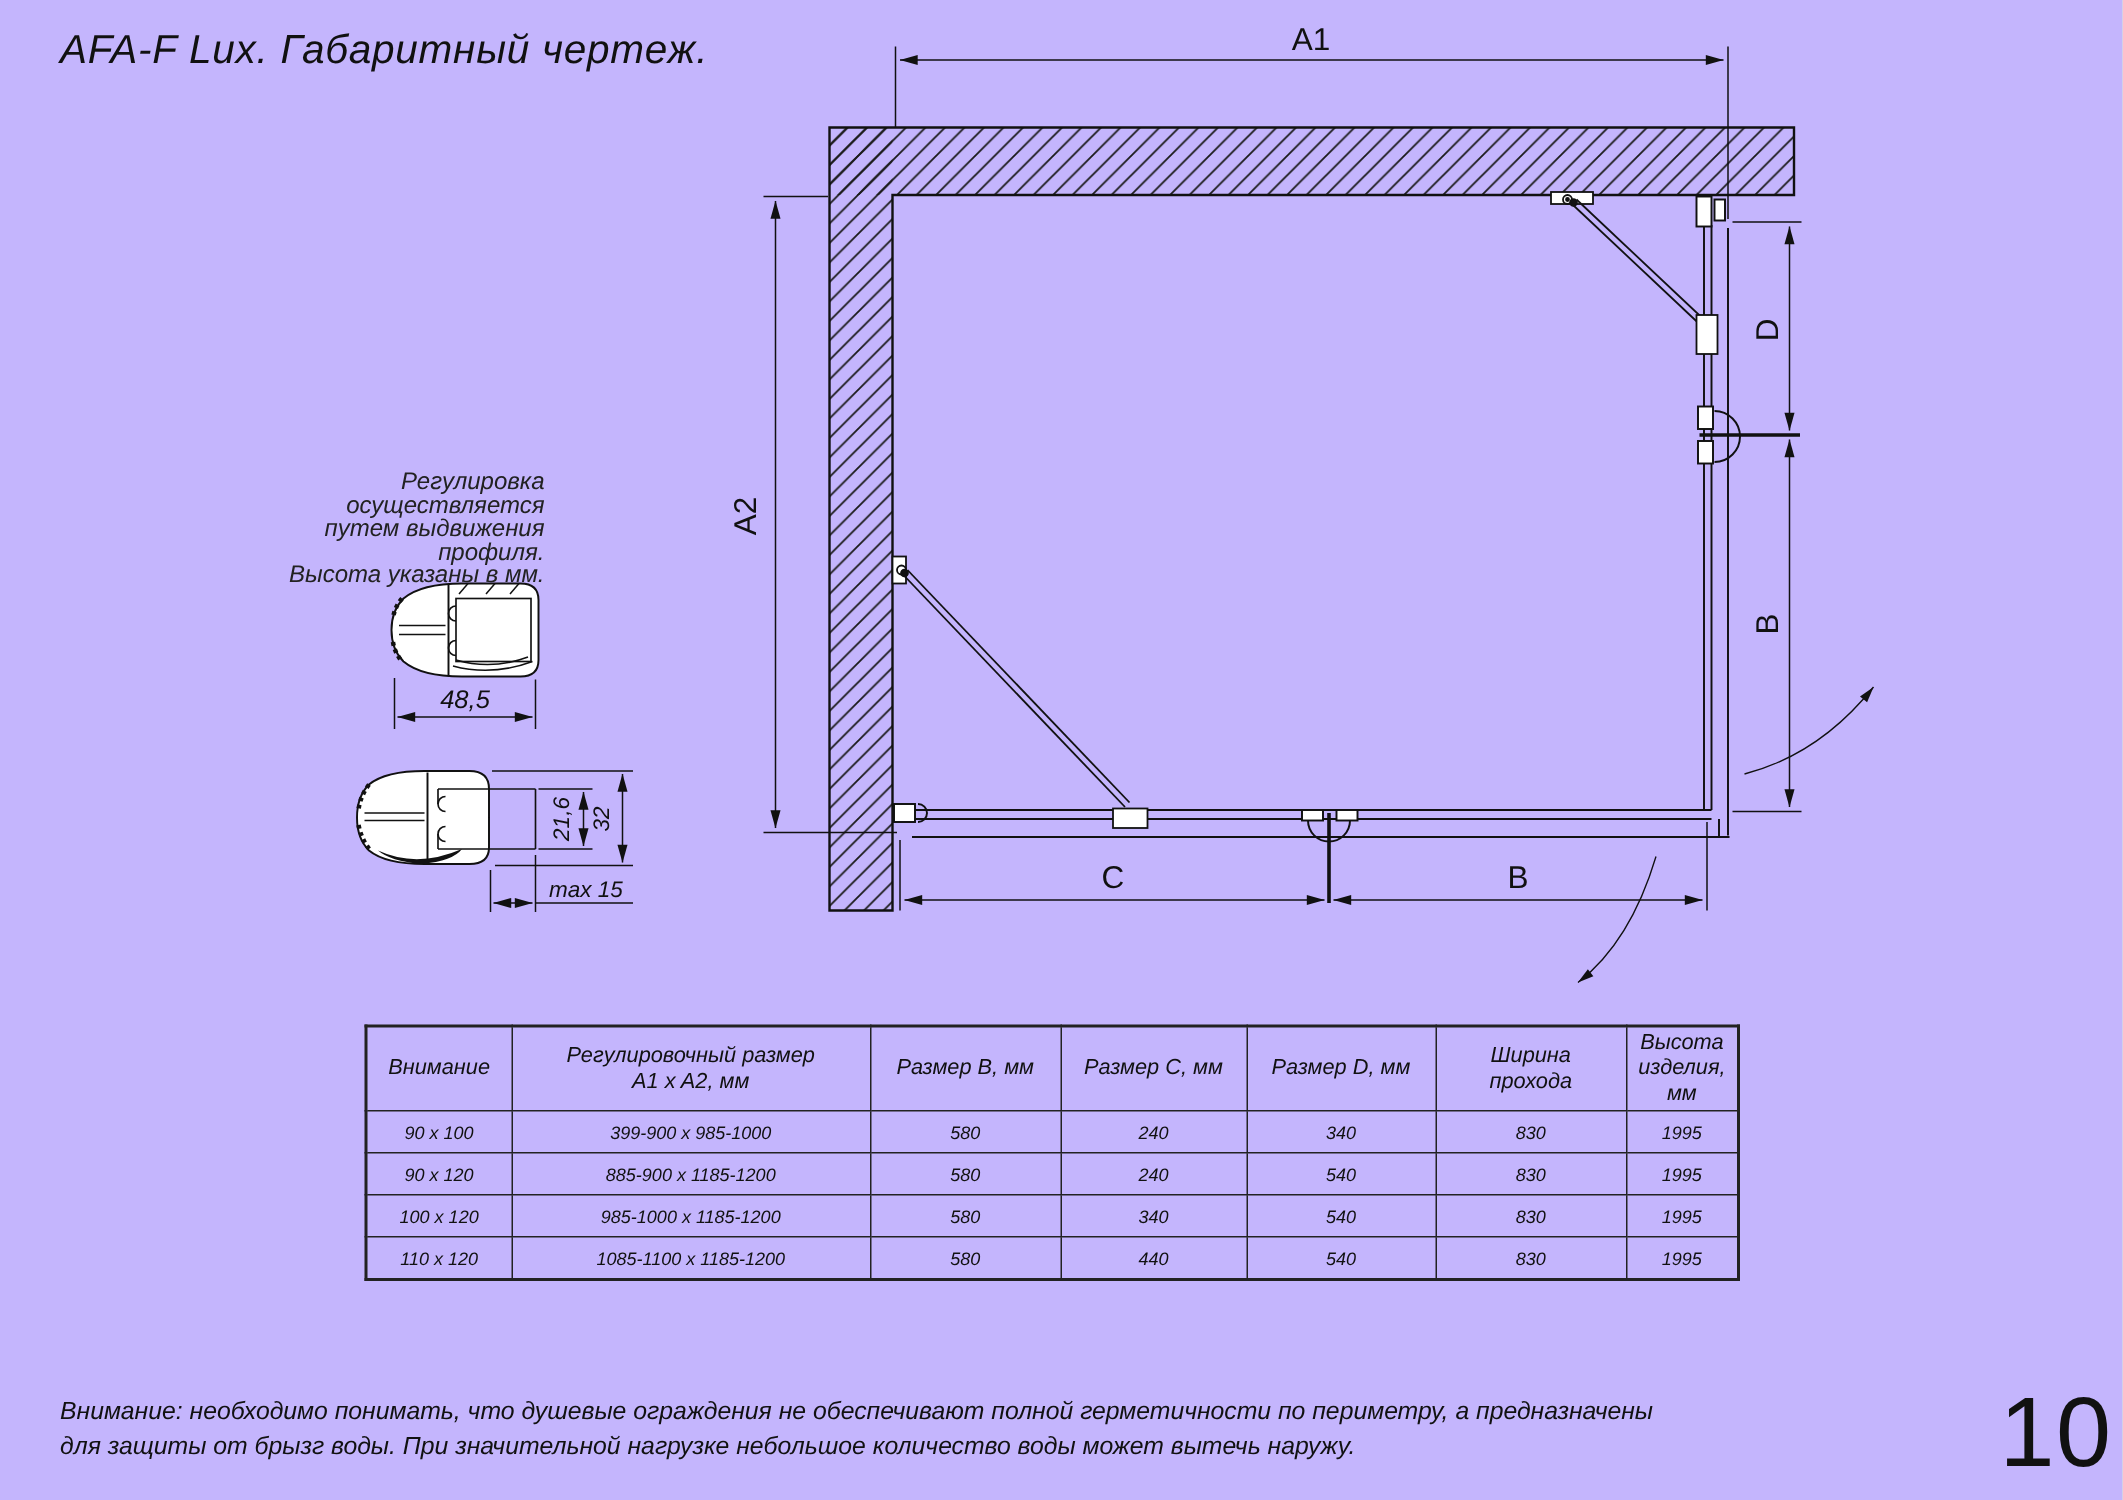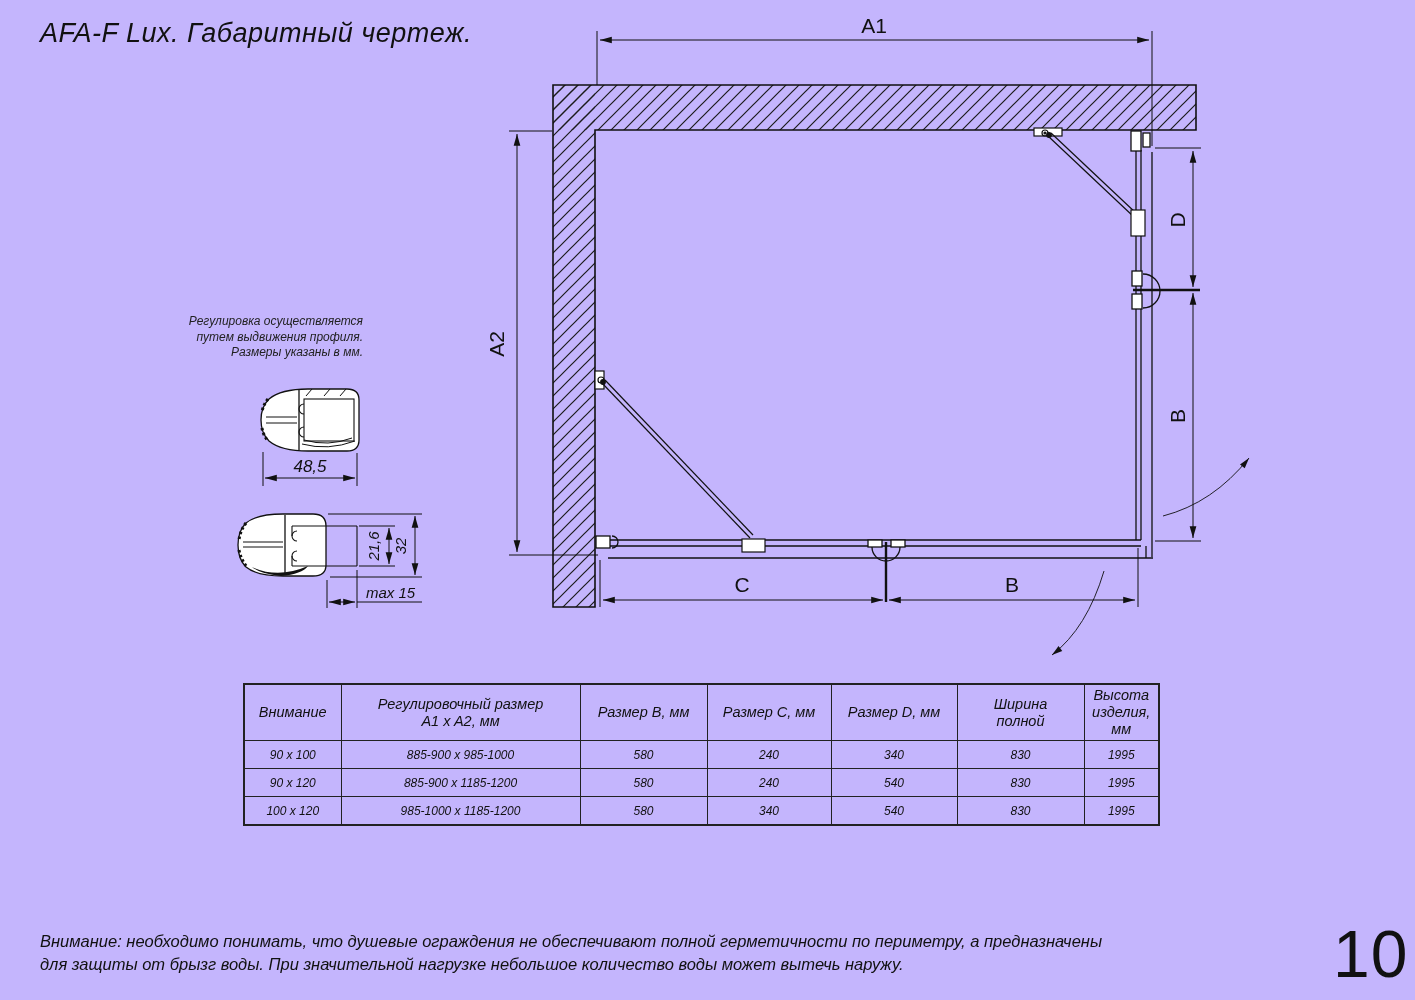--- a/index.html
+++ b/index.html
@@ -7,21 +7,21 @@
     position:relative;width:1415px;height:1000px;background:#c4b5fd;
     font-family:"Liberation Sans",sans-serif;color:#111;overflow:hidden;
     outline:1px solid #c9c9c9;margin:0 auto;
   }
   .title{
     position:absolute;left:40px;top:18px;font-size:27px;font-style:italic;
     font-weight:500;color:#111;letter-spacing:.5px;
   }
   .note{
     position:absolute;left:183px;top:314px;width:180px;text-align:right;
-    font-size:12px;font-style:italic;line-height:15.5px;color:#222;
+    font-size:16px;font-style:italic;line-height:15.5px;color:#222;
   }
   svg{position:absolute;left:0;top:0;}
   svg text{font-family:"Liberation Sans",sans-serif;fill:#111;}
   .dimtext{font-size:21px;}
   .ptext{font-size:15px;font-style:italic;}
   .ptext-lg{font-size:17px;font-style:italic;}
 
   table.sizes{
     position:absolute;left:243px;top:683px;width:915px;border-collapse:collapse;
     table-layout:fixed;font-style:italic;color:#111;
@@ -47,21 +47,21 @@
 </head>
 <body>
 
 <div class="page">
 
   <div class="title">AFA-F Lux. Габаритный чертеж.</div>
 
   <div class="note">
     <div>Регулировка осуществляется</div>
     <div>путем выдвижения профиля.</div>
-    <div>Размеры указаны в мм.</div>
+    <div>Высота указаны в мм.</div>
   </div>
 
   <svg width="1415" height="680" viewBox="0 0 1415 680">
     <defs>
       <pattern id="hatch" width="13" height="13" patternUnits="userSpaceOnUse">
         <path d="M-3,16 L16,-3 M-9.5,9.5 L9.5,-9.5 M3.5,22.5 L22.5,3.5" stroke="#1b1b1b" stroke-width="1.2" fill="none"></path>
       </pattern>
       <marker id="arr" viewBox="0 0 12 8" refX="11.4" refY="4" markerWidth="13" markerHeight="9" orient="auto-start-reverse">
         <path d="M0.5,0.9 L11.5,4 L0.5,7.1 Z" fill="#111"></path>
       </marker>
@@ -223,50 +223,59 @@
     </colgroup>
     <thead>
       <tr>
         <th>Внимание</th>
         <th>Регулировочный размер
 A1 x A2, мм</th>
         <th>Размер B, мм</th>
         <th>Размер C, мм</th>
         <th>Размер D, мм</th>
         <th>Ширина
-полной</th>
+прохода</th>
         <th>Высота
 изделия,
 мм</th>
       </tr>
     </thead>
     <tbody>
         <tr>
           <td>90 x 100</td>
-          <td>885-900 x 985-1000</td>
+          <td>399-900 x 985-1000</td>
           <td>580</td>
           <td>240</td>
           <td>340</td>
           <td>830</td>
           <td>1995</td>
         </tr>
         <tr>
           <td>90 x 120</td>
           <td>885-900 x 1185-1200</td>
           <td>580</td>
           <td>240</td>
           <td>540</td>
           <td>830</td>
           <td>1995</td>
         </tr>
         <tr>
           <td>100 x 120</td>
           <td>985-1000 x 1185-1200</td>
           <td>580</td>
           <td>340</td>
+          <td>540</td>
+          <td>830</td>
+          <td>1995</td>
+        </tr>
+        <tr>
+          <td>110 x 120</td>
+          <td>1085-1100 x 1185-1200</td>
+          <td>580</td>
+          <td>440</td>
           <td>540</td>
           <td>830</td>
           <td>1995</td>
         </tr>
       </tbody>
   </table>
 
   <div class="warning">
     <div><span class="wlabel">Внимание:</span><span> необходимо понимать, что душевые ограждения не обеспечивают полной герметичности по периметру, а предназначены</span></div>
     <div>для защиты от брызг воды. При значительной нагрузке небольшое количество воды может вытечь наружу.</div>

